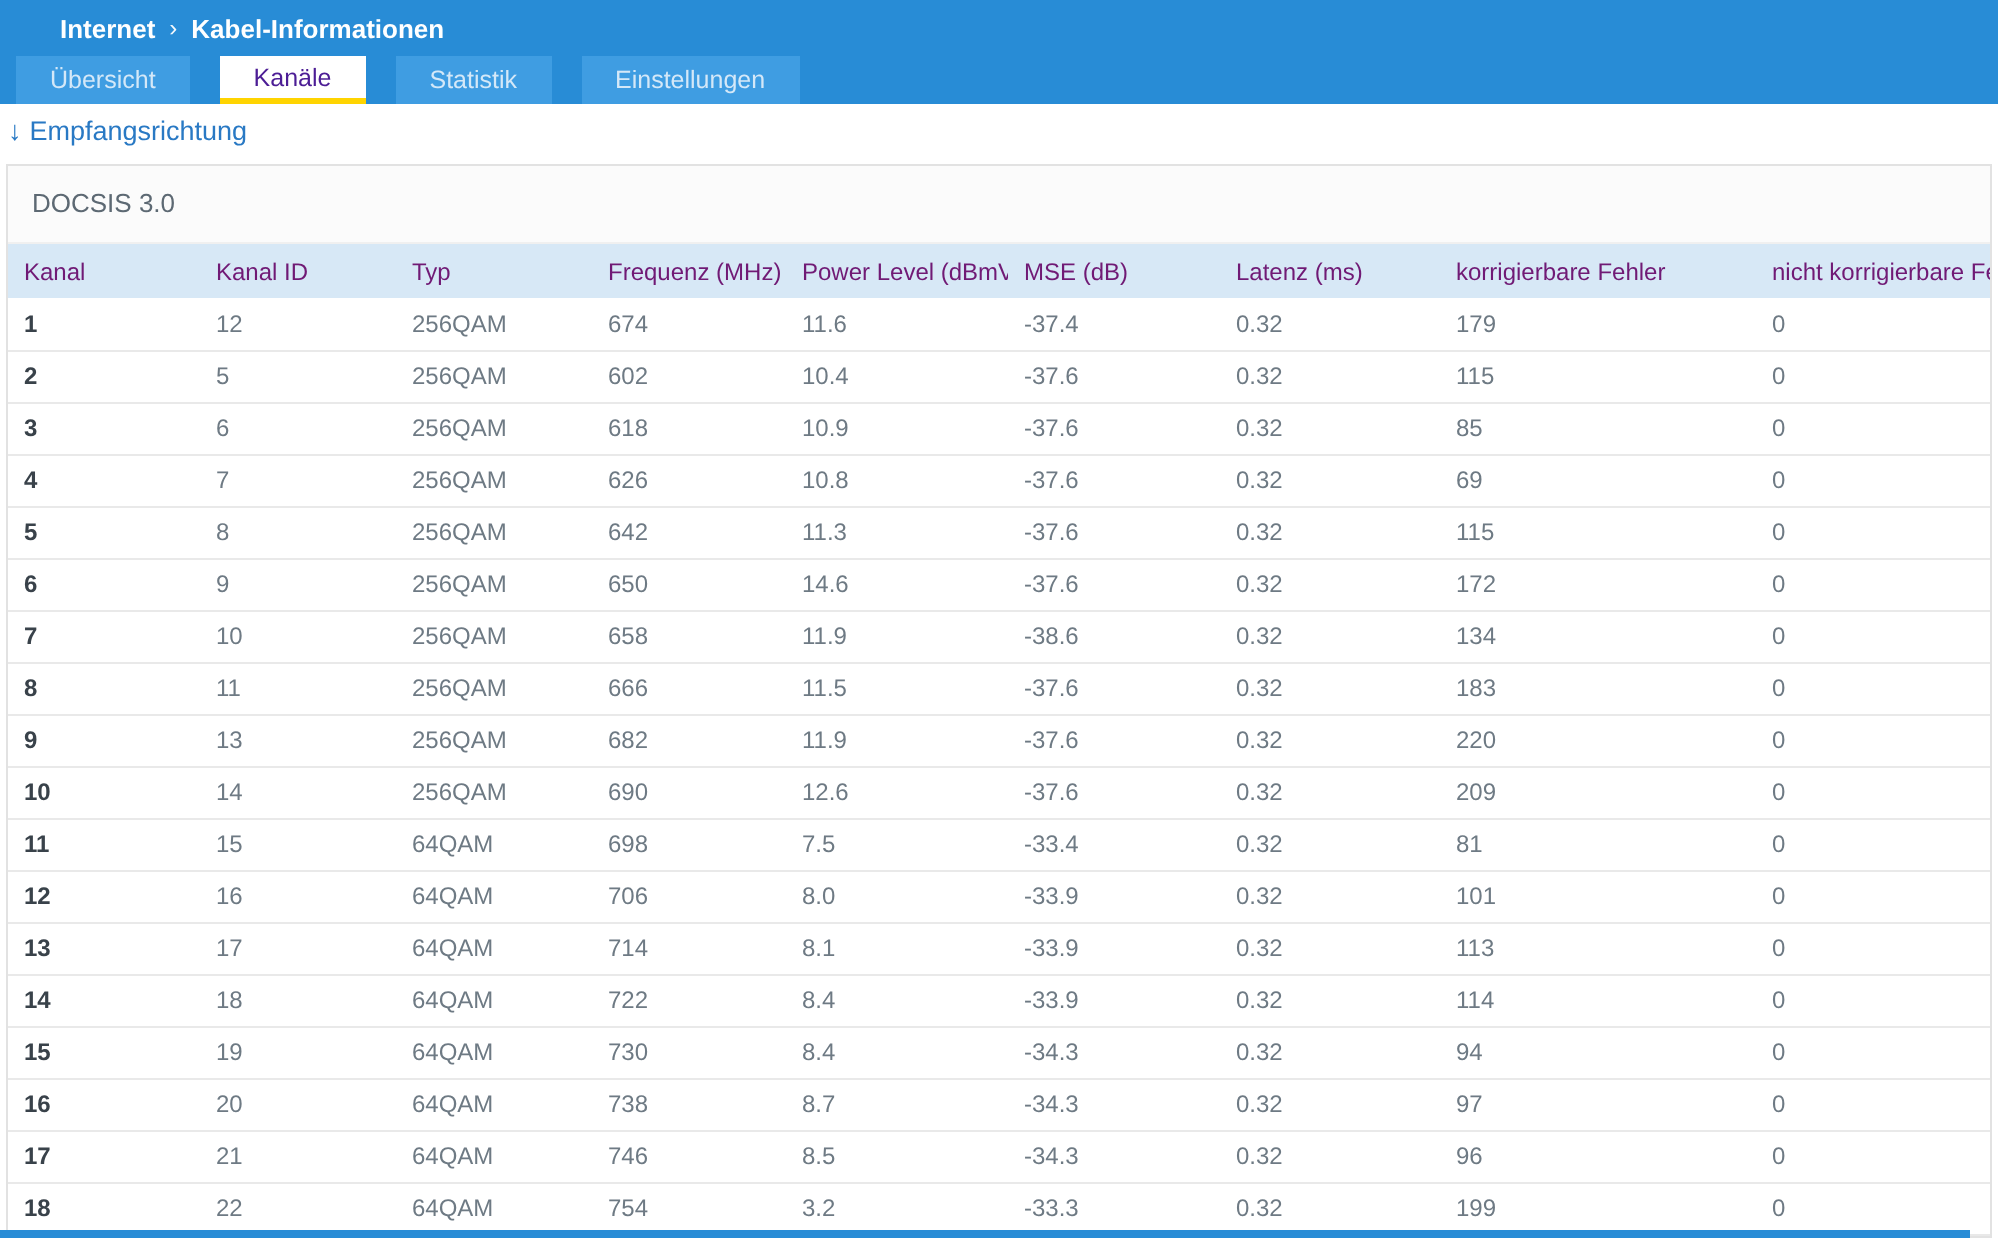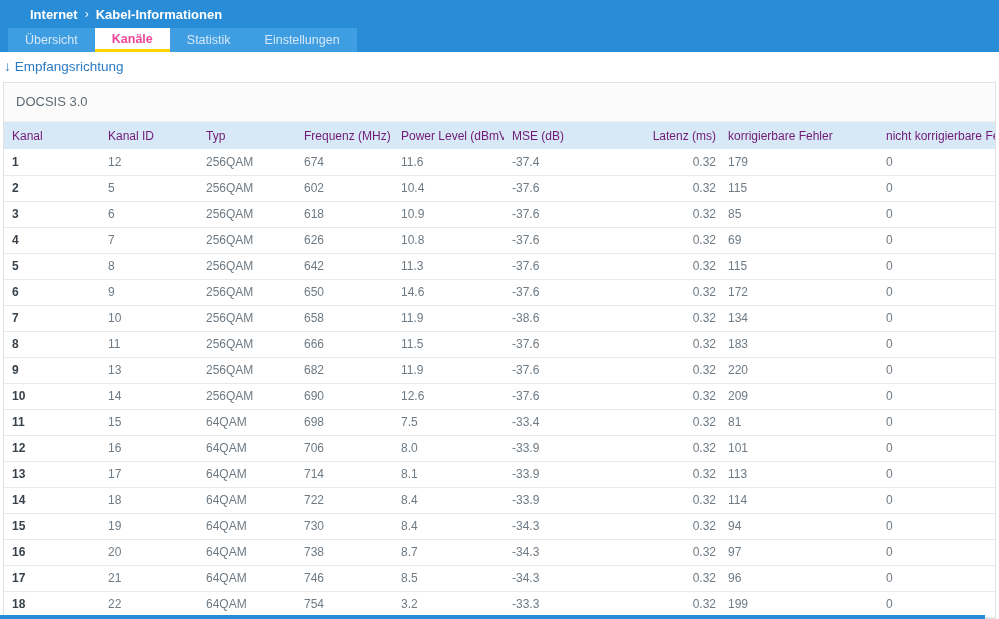--- a/index.html
+++ b/index.html
@@ -23,31 +23,31 @@
   .breadcrumb .sep { font-weight: 400; margin: 0 7px; opacity: .95; font-size: 12px; }
 
   .tabbar {
     height: 24px;
     display: flex; align-items: stretch;
     padding-left: 8px;
   }
   .tab {
     display: flex; align-items: center;
     padding: 8px 17px;
-    margin-right: 0;
+    margin-right: 15px;
     background: #3f9de2;
     color: #d4e8f8;
     font-size: 12.5px;
     cursor: pointer;
     white-space: nowrap;
   }
   .tab.active {
     background: #ffffff;
-    color: #ec4899;
-    font-weight: 700;
+    color: #4c1d95;
+    font-weight: 400;
     border-bottom: 3px solid #ffd400;
   }
 
   
   .link-row { padding: 5px 4px 4px; background: #ffffff; }
   .direction-link {
     color: #2979c4; font-size: 13.5px; text-decoration: none;
     display: inline-flex; align-items: center; gap: 4px;
     cursor: pointer;
   }
@@ -86,21 +86,21 @@
     white-space: nowrap;
   }
   tbody td.col-kanal { color: #39424a; font-weight: 700; }
 
   th:nth-child(1), td:nth-child(1) { width: 96px; }
   th:nth-child(2), td:nth-child(2) { width: 98px; }
   th:nth-child(3), td:nth-child(3) { width: 98px; }
   th:nth-child(4), td:nth-child(4) { width: 97px; }
   th:nth-child(5), td:nth-child(5) { width: 111px; }
   th:nth-child(6), td:nth-child(6) { width: 106px; }
-  th:nth-child(7), td:nth-child(7) { width: 110px; text-align: right; }
+  th:nth-child(7), td:nth-child(7) { width: 110px; }
   th:nth-child(8), td:nth-child(8) { width: 158px; }
   th:nth-child(9), td:nth-child(9) { width: auto; }
 
   .bottom-strip {
     position: absolute; left: 0; bottom: 0;
     width: 985px; height: 4px;
     background: #288cd6;
   }
 </style>
 </head>

